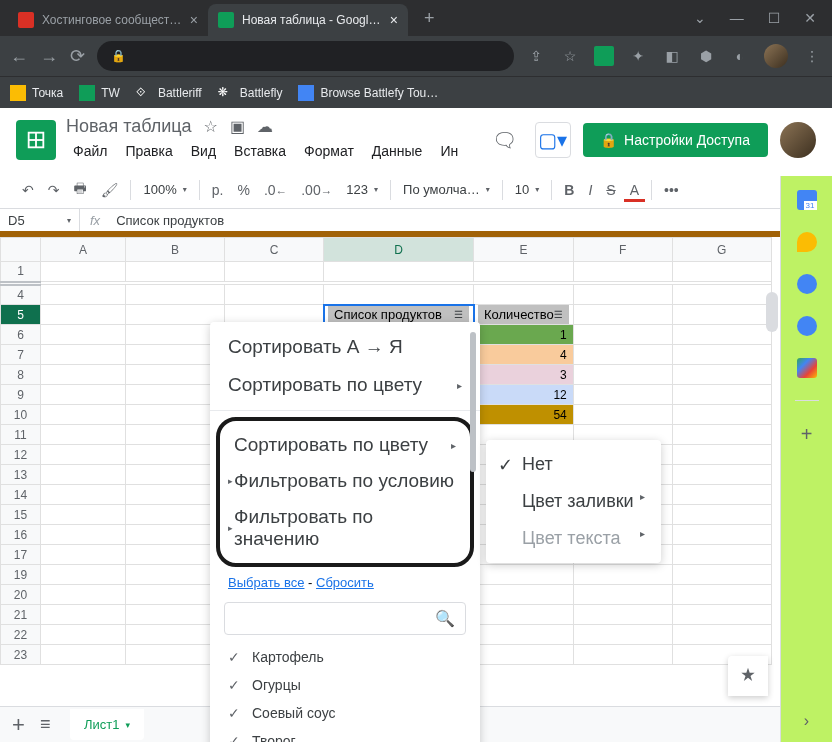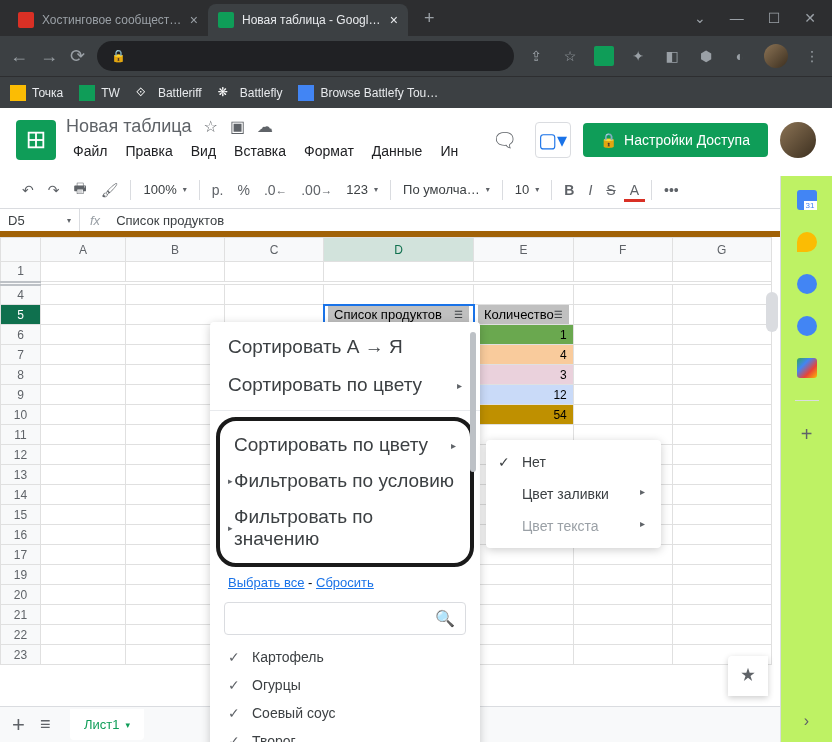--- a/index.html
+++ b/index.html
@@ -89,21 +89,21 @@
 .ctx-search { margin: 8px 14px; border: 1px solid #dadce0; border-radius: 4px; display: flex; align-items: center; padding: 6px 10px; }
 .ctx-search input { border: none; flex: 1; outline: none; font-size: 14px; }
 .ctx-values { padding: 0 14px; }
 .ctx-val-item { display: flex; align-items: center; gap: 10px; padding: 6px 4px; font-size: 14px; color: #3c4043; }
 .ctx-val-item::before { content: "✓"; color: #5f6368; width: 14px; }
 .ctx-scroll { position: absolute; right: 4px; top: 10px; bottom: 10px; width: 6px; }
 .ctx-thumb { background: #bdc1c6; border-radius: 3px; width: 6px; height: 140px; }
 
 
 .submenu { position: absolute; top: 440px; left: 486px; width: 175px; background: white; box-shadow: 0 2px 10px rgba(0,0,0,0.2); border-radius: 4px; padding: 6px 0; z-index: 11; }
-.sub-item { padding: 8px 16px 8px 36px; font-size: 14px; color: #3c4043; display: flex; justify-content: space-between; position: relative; }
+.sub-item { padding: 8px 16px 8px 36px; font-size: 18px; color: #3c4043; display: flex; justify-content: space-between; position: relative; }
 .sub-item.checked::before { content: "✓"; position: absolute; left: 12px; color: #3c4043; }
 .sub-item.hassub::after { content: "▸"; font-size: 10px; color: #5f6368; }
 .sub-item.disabled { color: #9aa0a6; }
 
 
 .sheet-tabs { position: absolute; bottom: 0; left: 0; right: 52px; height: 36px; border-top: 1px solid #dadce0; display: flex; align-items: center; padding: 0 40px; gap: 8px; background: #f8f9fa; }
 .sheet-add { color: #5f6368; font-size: 22px; cursor: pointer; position: absolute; left: 12px; }
 .sheet-menu { color: #5f6368; font-size: 18px; cursor: pointer; position: absolute; left: 40px; }
 .sheet-tab { background: white; padding: 8px 14px; font-size: 13px; color: #0f9d58; font-weight: 500; border-radius: 0 0 4px 4px; display: flex; align-items: center; gap: 6px; margin-left: 30px; }
 

